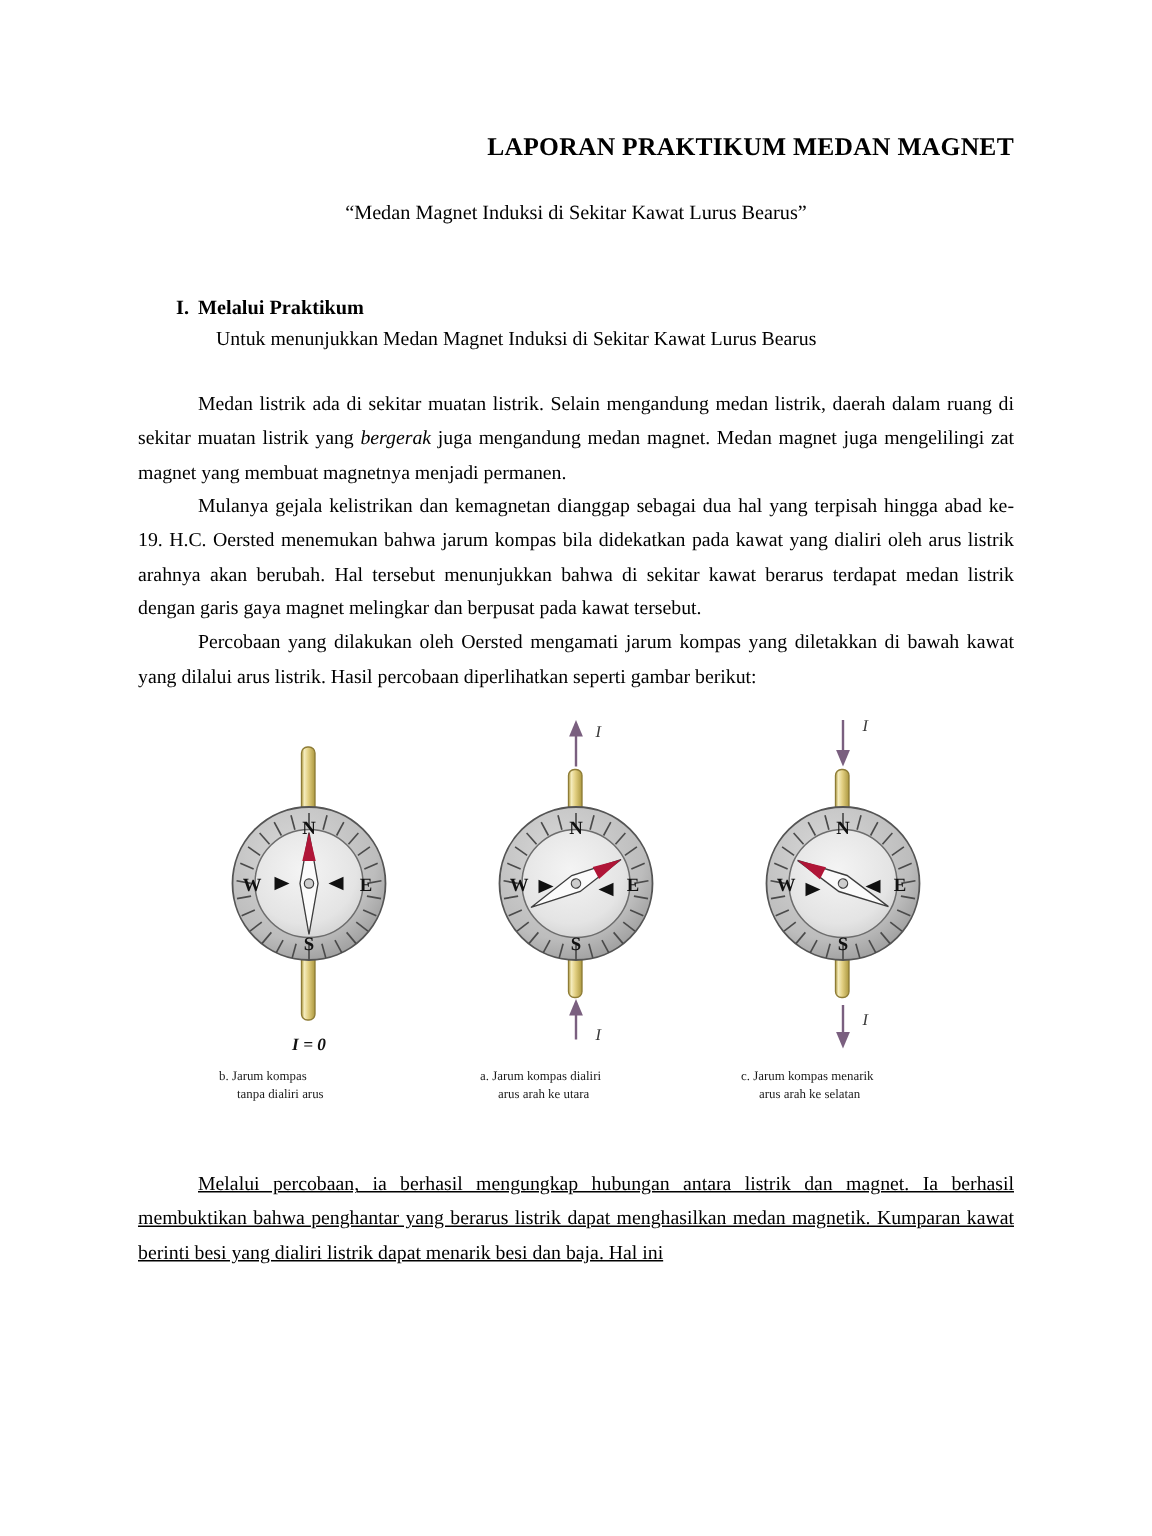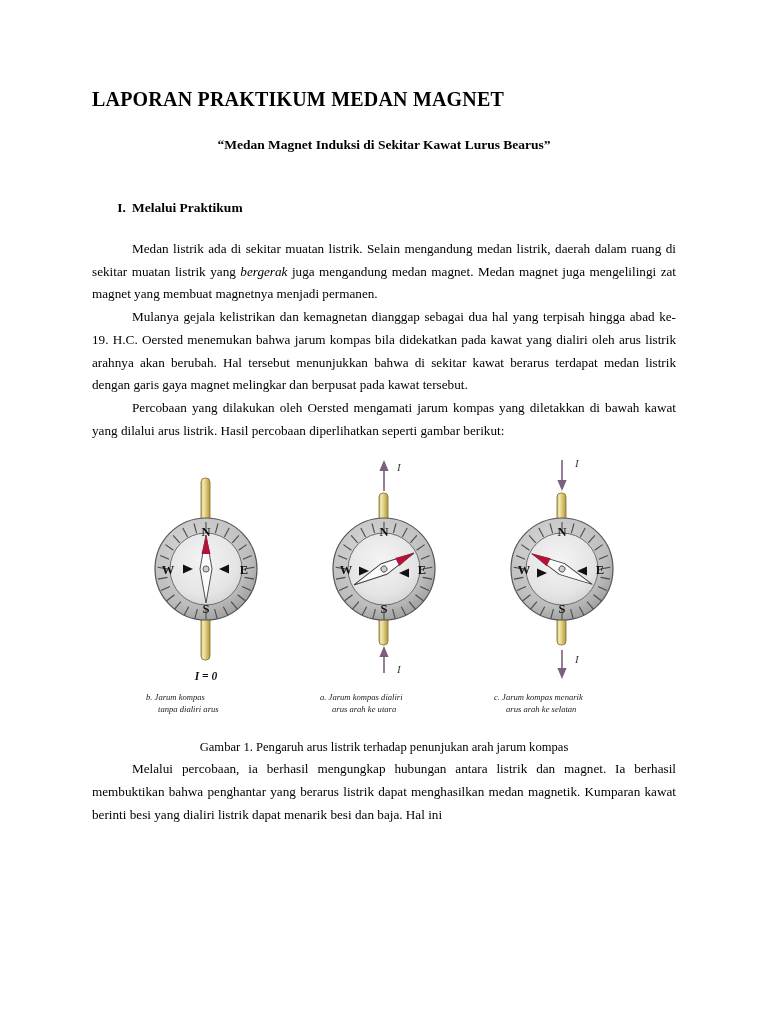--- a/index.html
+++ b/index.html
@@ -18,29 +18,29 @@
   .page {
     width: 768px;
     height: 1024px;
     position: relative;
     box-sizing: border-box;
     padding: 0 92px;
   }
 
   
   .doc-title {
-    text-align: left;
+    text-align: right;
     font-weight: bold;
-    font-size: 20px;
+    font-size: 17px;
     letter-spacing: 0.2px;
     margin-top: 88px;
   }
   .doc-subtitle {
     text-align: center;
-    font-weight: bold;
+    font-weight: normal;
     font-size: 13.5px;
     margin-top: 26px;
   }
   .sec-head {
     font-weight: bold;
     font-size: 13.5px;
     display: flex;
     align-items: baseline;
   }
   .sec-num {
@@ -102,48 +102,48 @@
     display: flex;
     justify-content: center;
     margin-top: 2px;
     gap: 18px;
   }
   .sublabel {
     width: 150px;
     font-size: 8.6px;
     line-height: 1.35;
     color: #1b1b1b;
-    font-style: italic;
   }
   .sublabel .ln1 { display: block; }
   .sublabel .ln2 { display: block; padding-left: 12px; }
   .sublabel.s1 { padding-left: 22px; }
   .sublabel.s2 { padding-left: 6px; }
   .sublabel.s3 { padding-left: 6px; }
 
   .fig-caption {
     text-align: center;
     font-size: 12.6px;
     margin-top: 24px;
   }
 
-  .tail { margin-top: 26px; }
+  .tail { margin-top: 26px; text-decoration: underline; }
 </style>
 </head>
 <body>
 
 <div class="page">
 
   <div class="doc-title">LAPORAN PRAKTIKUM MEDAN MAGNET</div>
   <div class="doc-subtitle">“Medan Magnet Induksi di Sekitar Kawat Lurus Bearus”</div>
 
   <div class="sec-head sec-i">
     <span class="sec-num">I.</span>
     <span>Melalui Praktikum</span>
   </div>
+  <div class="sub-line">Untuk menunjukkan Medan Magnet Induksi di Sekitar Kawat Lurus Bearus</div>
 
 
   <p class="body indent" style="margin-top:22px;"><span>Medan listrik ada di sekitar muatan listrik. Selain mengandung medan listrik, daerah dalam ruang di sekitar muatan listrik yang </span><i>bergerak</i><span> juga mengandung medan magnet. Medan magnet juga mengelilingi zat magnet yang membuat magnetnya menjadi permanen.</span></p>
 
 
   <p class="body indent gap-para">Mulanya gejala kelistrikan dan kemagnetan dianggap sebagai dua hal yang terpisah hingga abad ke-19. H.C. Oersted menemukan bahwa jarum kompas bila didekatkan pada kawat yang dialiri oleh arus listrik arahnya akan berubah. Hal tersebut menunjukkan bahwa di sekitar kawat berarus terdapat medan listrik dengan garis gaya magnet melingkar dan berpusat pada kawat tersebut.</p>
 
   <p class="body indent gap-para">Percobaan yang dilakukan oleh Oersted mengamati jarum kompas yang diletakkan di bawah kawat yang dilalui arus listrik. Hasil percobaan diperlihatkan seperti gambar berikut:</p>
 
   <div class="figure">
@@ -395,18 +395,17 @@
       <div class="sublabel s2">
         <span class="ln1">a. Jarum kompas dialiri</span>
         <span class="ln2">arus arah ke utara</span>
       </div>
       <div class="sublabel s3">
         <span class="ln1">c. Jarum kompas menarik</span>
         <span class="ln2">arus arah ke selatan</span>
       </div>
     </div>
 
-    <div class="fig-caption">Gambar 1. Pengaruh arus listrik terhadap penunjukan arah jarum kompas</div>
   </div>
 
   <p class="body indent tail">Melalui percobaan, ia berhasil mengungkap hubungan antara listrik dan magnet. Ia berhasil membuktikan bahwa penghantar yang berarus listrik dapat menghasilkan medan magnetik. Kumparan kawat berinti besi yang dialiri listrik dapat menarik besi dan baja. Hal ini</p>
 
 </div>
 
 </body></html>

